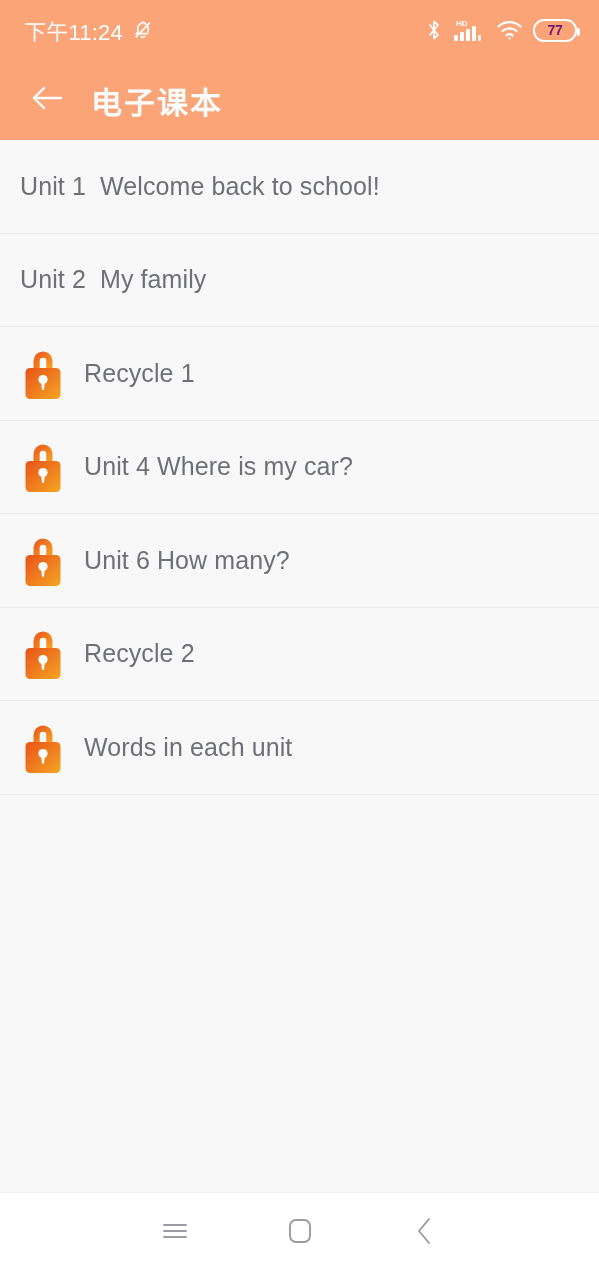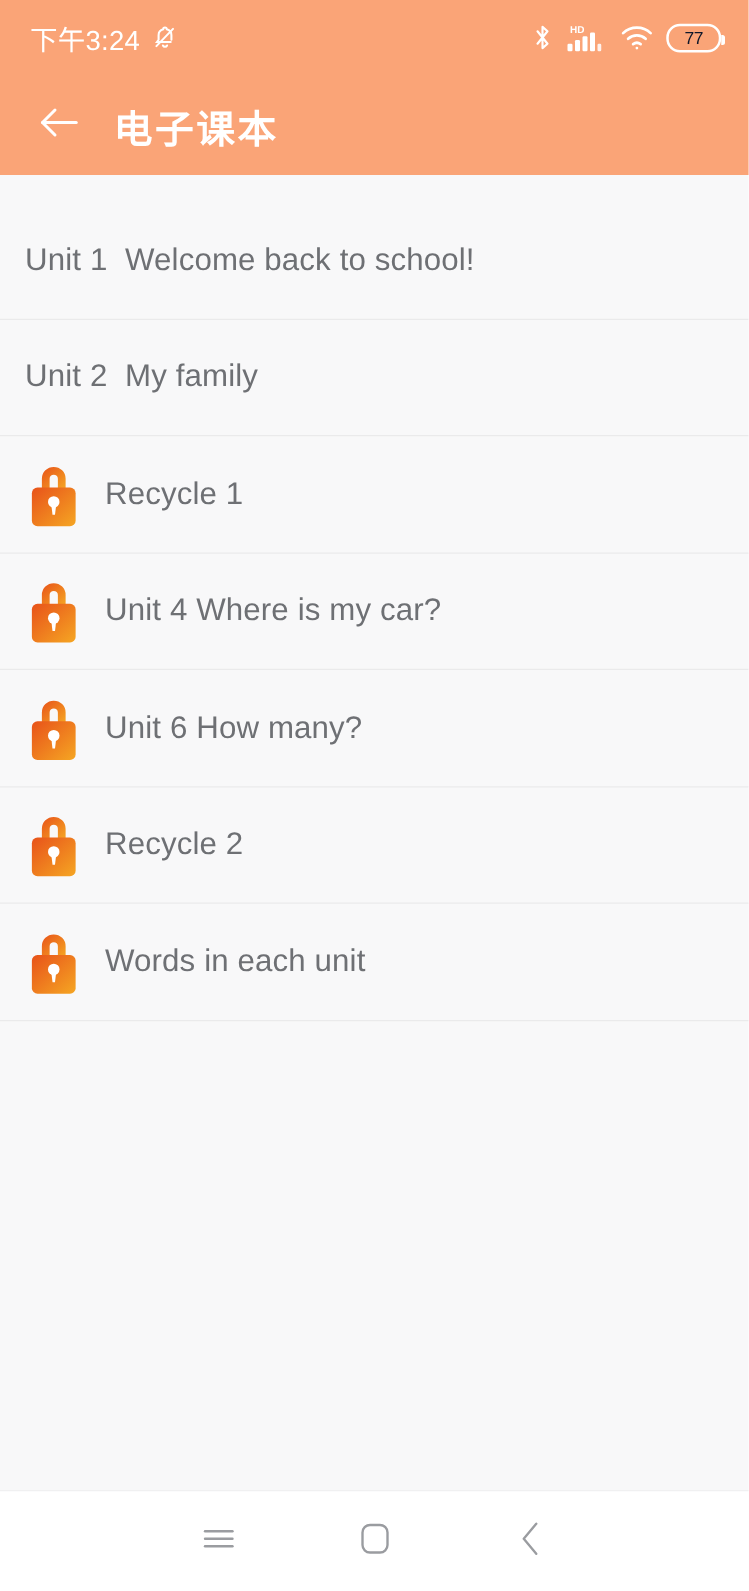--- a/index.html
+++ b/index.html
@@ -61,23 +61,23 @@
     content: "";
     position: absolute;
     right: -5px;
     top: 7px;
     width: 3px;
     height: 8px;
     background: #FFFFFF;
     border-radius: 0 2px 2px 0;
   }
   .battery-text {
-    color: #0f172a;
+    color: #701a75;
     font-size: 14px;
-    font-weight: 400;
+    font-weight: 700;
     letter-spacing: -0.3px;
   }
 
   
   .app-bar {
     height: 80px;
     background: #FAA477;
     display: flex;
     align-items: center;
     box-sizing: border-box;
@@ -100,21 +100,20 @@
 
   
   .content {
     background: #F8F8F9;
     height: 1052px;
     box-sizing: border-box;
     overflow: hidden;
   }
   .list {
     background: #F8F8F9;
-    margin-top: 22px;
   }
   .row {
     height: 93.5px;
     display: flex;
     align-items: center;
     padding-left: 20px;
     box-sizing: border-box;
     border-bottom: 1px solid #EAEAEB;
     cursor: pointer;
   }
@@ -156,21 +155,21 @@
   }
   .nav-recents { left: 130px; }
   .nav-home    { left: 255px; }
   .nav-back    { left: 380px; }
 </style>
 </head>
 <body>
 
 <div class="status-bar">
   <div class="status-left">
-    <span class="status-time">下午3:24</span>
+    <span class="status-time">下午11:24</span>
     <span class="si">
       <svg width="22" height="22" viewBox="0 0 24 24" fill="none" stroke="#FFFFFF" stroke-width="1.8" stroke-linecap="round">
         <path d="M17 16H5l1.4-2V10a5.3 5.3 0 0 1 4-5.1 1.6 1.6 0 0 1 3.2 0A5.3 5.3 0 0 1 17.6 10v4"></path>
         <path d="M10.2 19a2 2 0 0 0 3.6 0"></path>
         <line x1="4.5" y1="19.5" x2="19" y2="4.5"></line>
       </svg>
     </span>
   </div>
   <div class="status-right">
     <span class="si">

